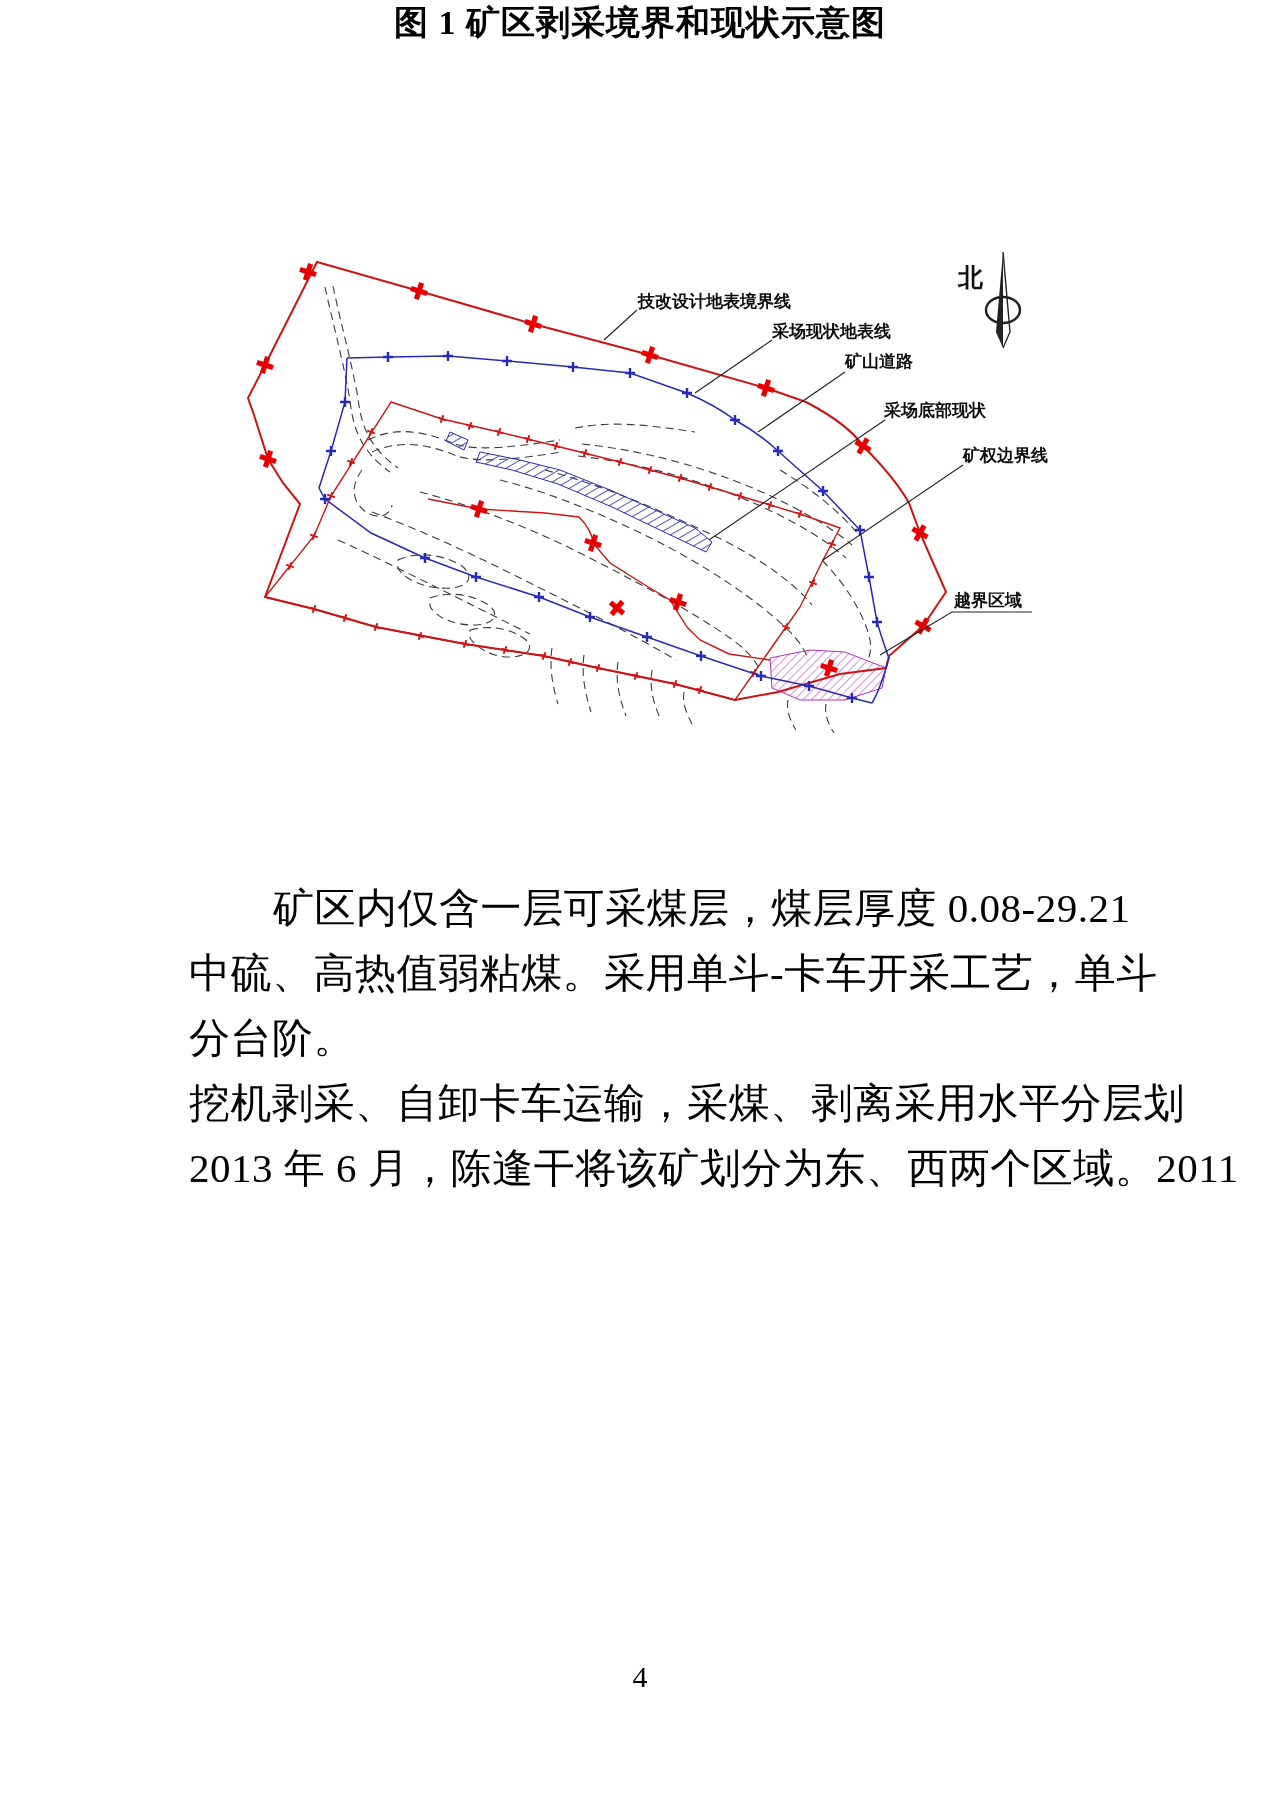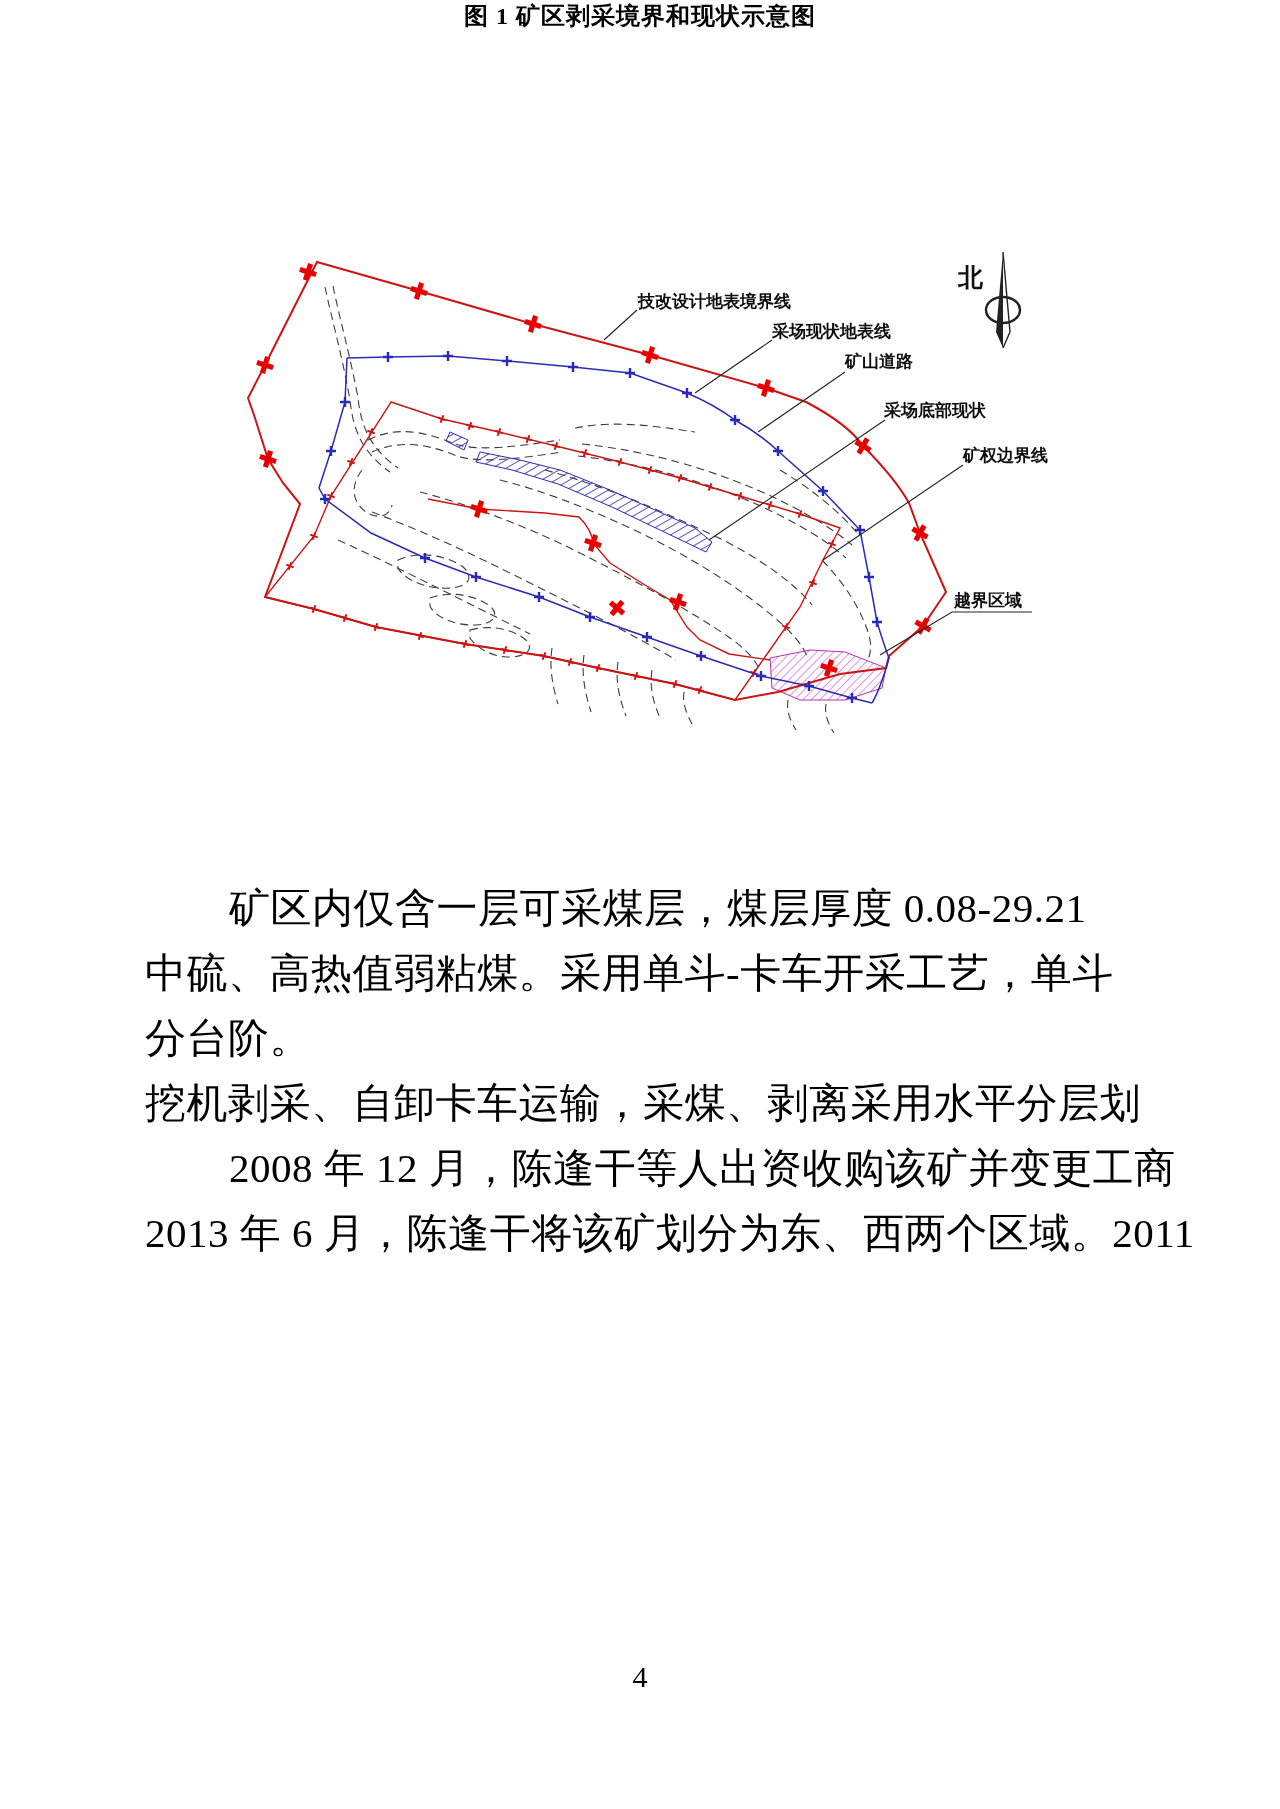--- a/index.html
+++ b/index.html
@@ -14,24 +14,24 @@
   .blue-line  { stroke:#2a2ab8; fill:none; stroke-width:1.5; }
   .contour    { stroke:#3c3c3c; fill:none; stroke-width:1.1; stroke-dasharray:8 5; }
   .leader     { stroke:#222; fill:none; stroke-width:1.1; }
   .bigcross   { fill:#e60000; }
   .smalltick  { fill:#d01414; }
   .blueplus   { fill:#2a2ab8; }
   .map-label  { font:700 17px "Liberation Serif", serif; fill:#0d0d0d; }
   .north-text { font:700 25px "Liberation Serif", serif; fill:#111; }
   .figure-caption {
     position:absolute; left:0; top:773; width:1280px; text-align:center;
-    font-size:24px; font-weight:700; letter-spacing:1px;
+    font-size:34px; font-weight:700; letter-spacing:1px;
   }
   .body-text { position:absolute; left:145px; top:876px; width:992px; }
-  .body-line { height:65px; line-height:65px; font-size:41px; white-space:nowrap; letter-spacing:0.5px; }
+  .body-line { height:65px; line-height:65px; font-size:41px; white-space:nowrap; letter-spacing:0.5px;margin-left:44px; }
   .body-line.indent { padding-left:84px; }
   .page-number {
     position:absolute; left:0; top:1660px; width:1280px; text-align:center;
     font-size:30px;
   }
 </style>
 </head>
 <body>
 
 <div class="page">
@@ -204,19 +204,18 @@
     </g>
   </svg>
 
   <div class="figure-caption">图 1 矿区剥采境界和现状示意图</div>
 
   <div class="body-text">
     <div class="body-line indent">矿区内仅含一层可采煤层，煤层厚度 0.08-29.21</div>
     <div class="body-line">中硫、高热值弱粘煤。采用单斗-卡车开采工艺，单斗</div>
     <div class="body-line">分台阶。</div>
     <div class="body-line">挖机剥采、自卸卡车运输，采煤、剥离采用水平分层划</div>
-    <div class="body-line indent">2008 年 12 月，陈逢干等人出资收购该矿并变更工商</div>
     <div class="body-line">2013 年 6 月，陈逢干将该矿划分为东、西两个区域。2011</div>
   </div>
 
   <div class="page-number">4</div>
 
 </div>
 
 </body></html>

